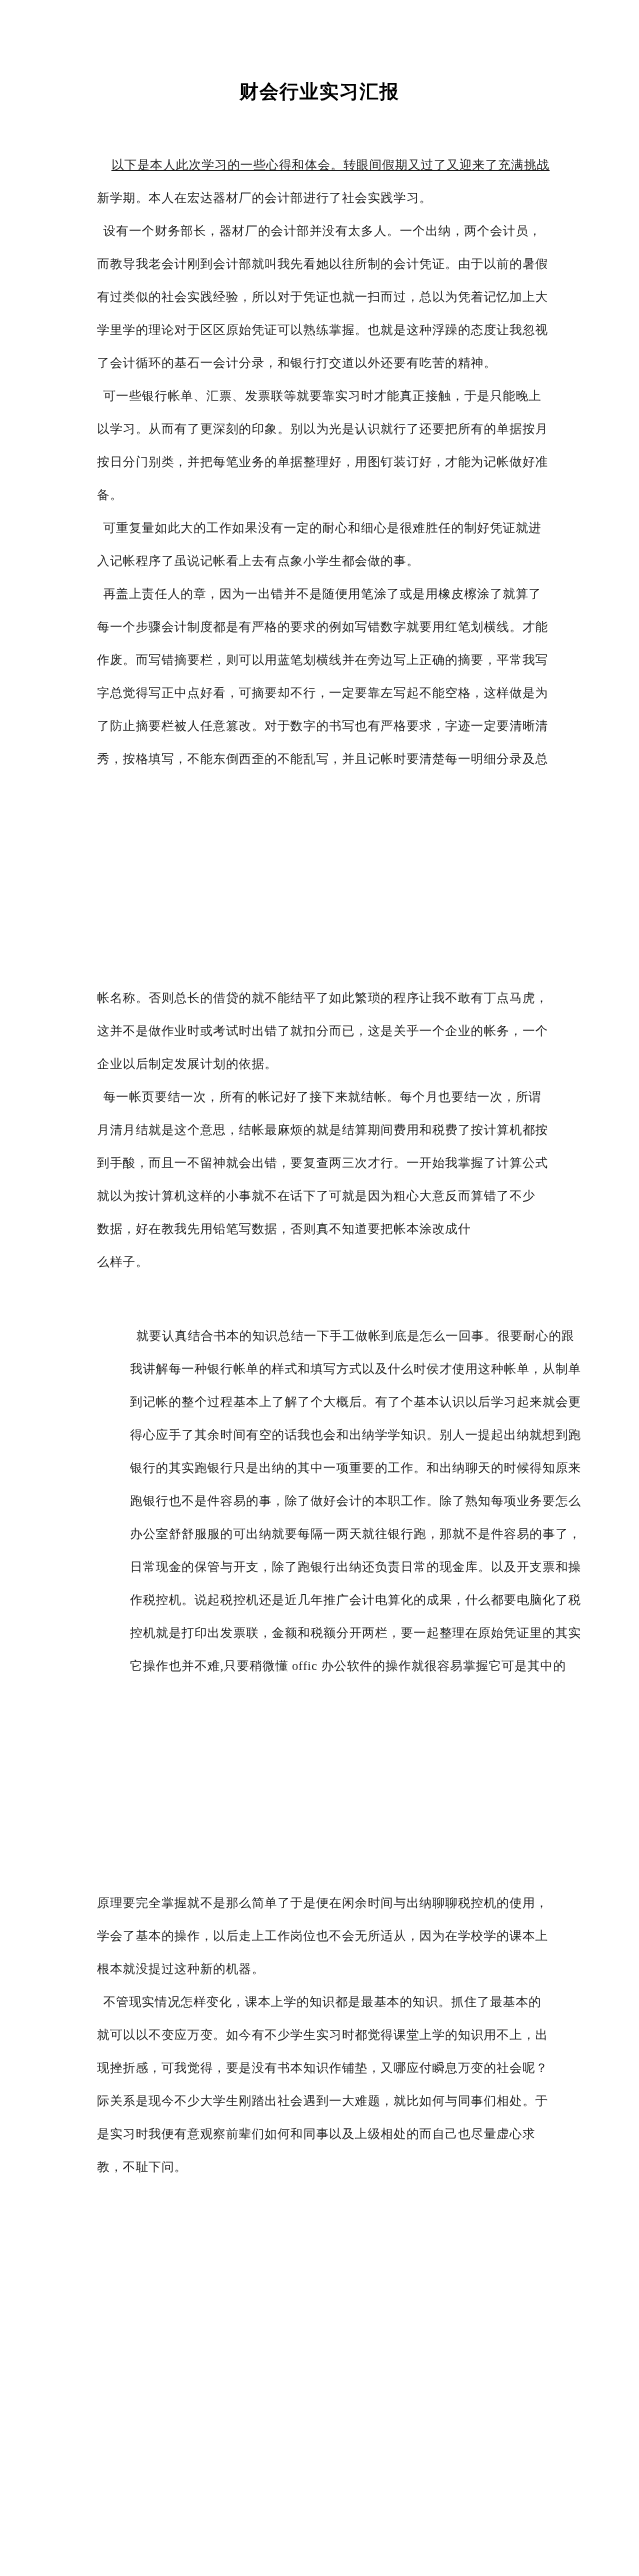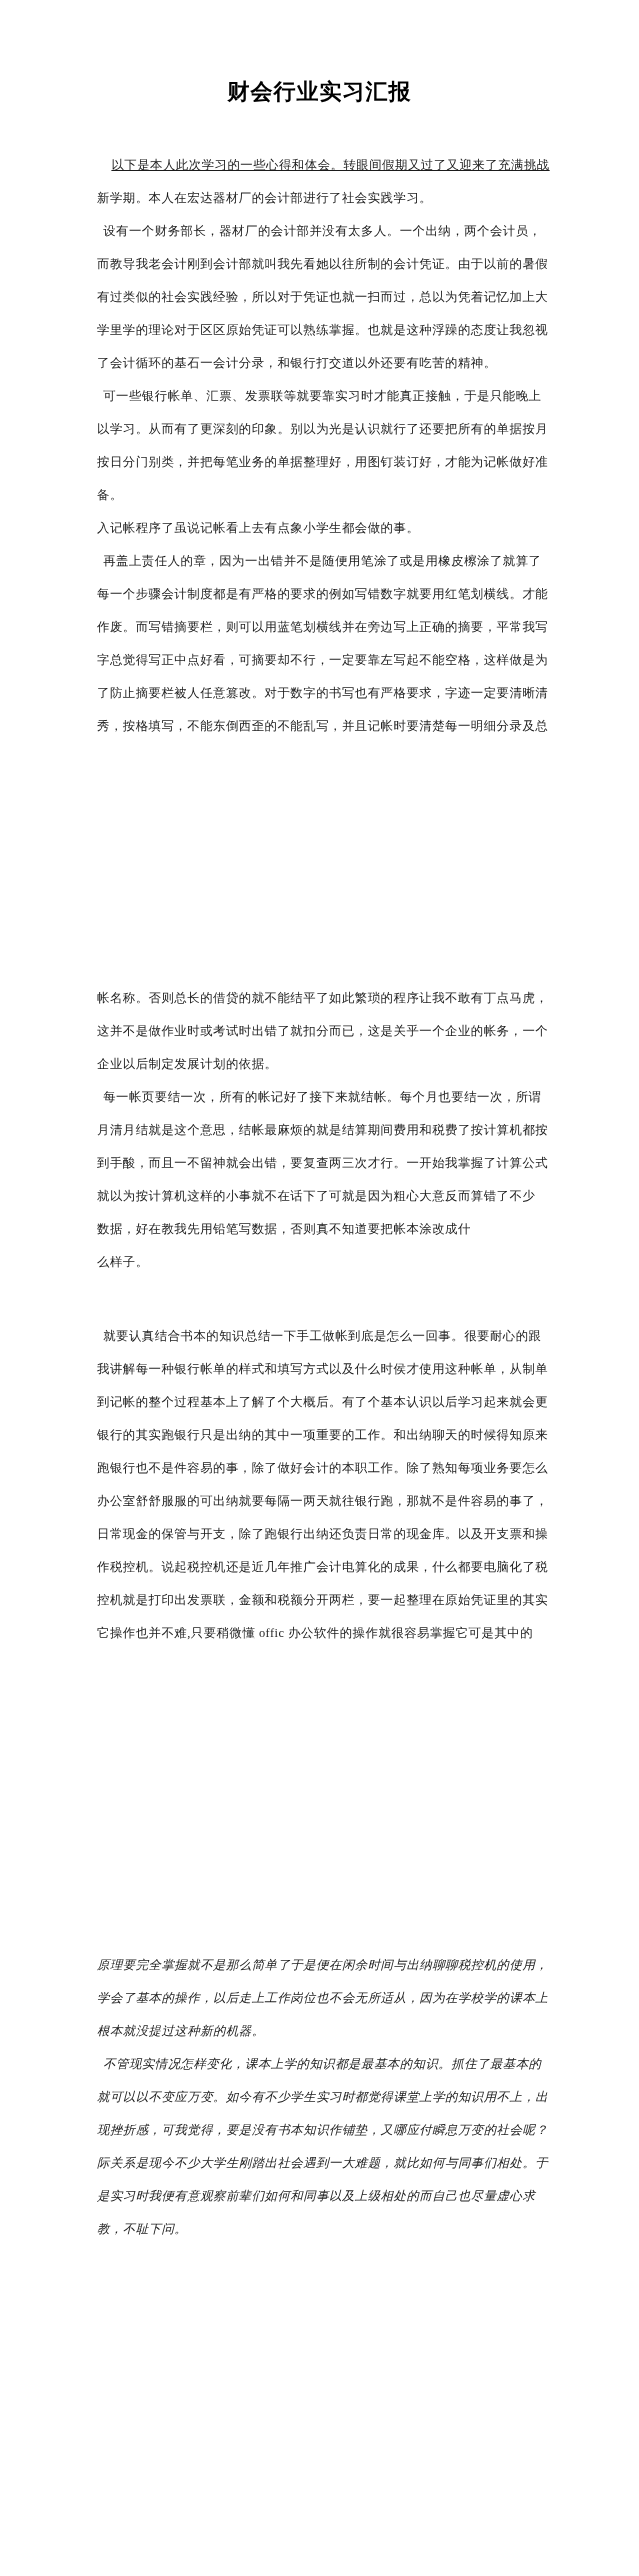--- a/index.html
+++ b/index.html
@@ -15,21 +15,21 @@
     overflow: hidden;
     font-family: "Liberation Serif", "DejaVu Serif", serif;
     color: #1c1c1c;
   }
   .doc-title {
     position: absolute;
     top: 79px;
     left: 0;
     width: 100%;
     text-align: center;
-    font-size: 22px;
+    font-size: 19px;
     line-height: 25px;
     font-weight: bold;
     letter-spacing: 1px;
     color: #000000;
     white-space: nowrap;
   }
   .run {
     position: absolute;
     left: 97px;
     width: 464px;
@@ -37,41 +37,42 @@
     line-height: 33px;
     letter-spacing: 0.5px;
   }
   .run .line {
     white-space: nowrap;
   }
   .ind1 { padding-left: 6.2px; }
   .ind2 { padding-left: 14.4px; text-decoration: underline; }
   #run-1 { top: 149px; }
   #run-2 { top: 982px; }
-  #run-3 { top: 1320px; }
-  #run-4 { top: 1949px; font-style: italic; }
+  #run-3 { top: 1320px; margin-left: 33px; }
+  #run-4 { top: 1887px; }
 </style>
 </head>
 <body>
 
 <div class="page">
   <div class="doc-title">财会行业实习汇报</div>
 
   <div class="run" id="run-1">
       <div class="line ind2">以下是本人此次学习的一些心得和体会。转眼间假期又过了又迎来了充满挑战</div>
       <div class="line">新学期。本人在宏达器材厂的会计部进行了社会实践学习。</div>
       <div class="line ind1">设有一个财务部长，器材厂的会计部并没有太多人。一个出纳，两个会计员，</div>
       <div class="line">而教导我老会计刚到会计部就叫我先看她以往所制的会计凭证。由于以前的暑假</div>
       <div class="line">有过类似的社会实践经验，所以对于凭证也就一扫而过，总以为凭着记忆加上大</div>
       <div class="line">学里学的理论对于区区原始凭证可以熟练掌握。也就是这种浮躁的态度让我忽视</div>
       <div class="line">了会计循环的基石一会计分录，和银行打交道以外还要有吃苦的精神。</div>
       <div class="line ind1">可一些银行帐单、汇票、发票联等就要靠实习时才能真正接触，于是只能晚上</div>
       <div class="line">以学习。从而有了更深刻的印象。别以为光是认识就行了还要把所有的单据按月</div>
       <div class="line">按日分门别类，并把每笔业务的单据整理好，用图钉装订好，才能为记帐做好准</div>
       <div class="line">备。</div>
+      <div class="line ind1">可重复量如此大的工作如果没有一定的耐心和细心是很难胜任的制好凭证就进</div>
       <div class="line">入记帐程序了虽说记帐看上去有点象小学生都会做的事。</div>
       <div class="line ind1">再盖上责任人的章，因为一出错并不是随便用笔涂了或是用橡皮檫涂了就算了</div>
       <div class="line">每一个步骤会计制度都是有严格的要求的例如写错数字就要用红笔划横线。才能</div>
       <div class="line">作废。而写错摘要栏，则可以用蓝笔划横线并在旁边写上正确的摘要，平常我写</div>
       <div class="line">字总觉得写正中点好看，可摘要却不行，一定要靠左写起不能空格，这样做是为</div>
       <div class="line">了防止摘要栏被人任意篡改。对于数字的书写也有严格要求，字迹一定要清晰清</div>
       <div class="line">秀，按格填写，不能东倒西歪的不能乱写，并且记帐时要清楚每一明细分录及总</div>
     </div>
 
   <div class="run" id="run-2">
@@ -83,20 +84,21 @@
       <div class="line">到手酸，而且一不留神就会出错，要复查两三次才行。一开始我掌握了计算公式</div>
       <div class="line">就以为按计算机这样的小事就不在话下了可就是因为粗心大意反而算错了不少</div>
       <div class="line">数据，好在教我先用铅笔写数据，否则真不知道要把帐本涂改成什</div>
       <div class="line">么样子。</div>
     </div>
 
   <div class="run" id="run-3">
       <div class="line ind1">就要认真结合书本的知识总结一下手工做帐到底是怎么一回事。很要耐心的跟</div>
       <div class="line">我讲解每一种银行帐单的样式和填写方式以及什么时侯才使用这种帐单，从制单</div>
       <div class="line">到记帐的整个过程基本上了解了个大概后。有了个基本认识以后学习起来就会更</div>
+      <div class="line">得心应手了其余时间有空的话我也会和出纳学学知识。别人一提起出纳就想到跑</div>
       <div class="line">银行的其实跑银行只是出纳的其中一项重要的工作。和出纳聊天的时候得知原来</div>
       <div class="line">跑银行也不是件容易的事，除了做好会计的本职工作。除了熟知每项业务要怎么</div>
       <div class="line">办公室舒舒服服的可出纳就要每隔一两天就往银行跑，那就不是件容易的事了，</div>
       <div class="line">日常现金的保管与开支，除了跑银行出纳还负责日常的现金库。以及开支票和操</div>
       <div class="line">作税控机。说起税控机还是近几年推广会计电算化的成果，什么都要电脑化了税</div>
       <div class="line">控机就是打印出发票联，金额和税额分开两栏，要一起整理在原始凭证里的其实</div>
       <div class="line">它操作也并不难,只要稍微懂 offic 办公软件的操作就很容易掌握它可是其中的</div>
     </div>
 
   <div class="run" id="run-4">

